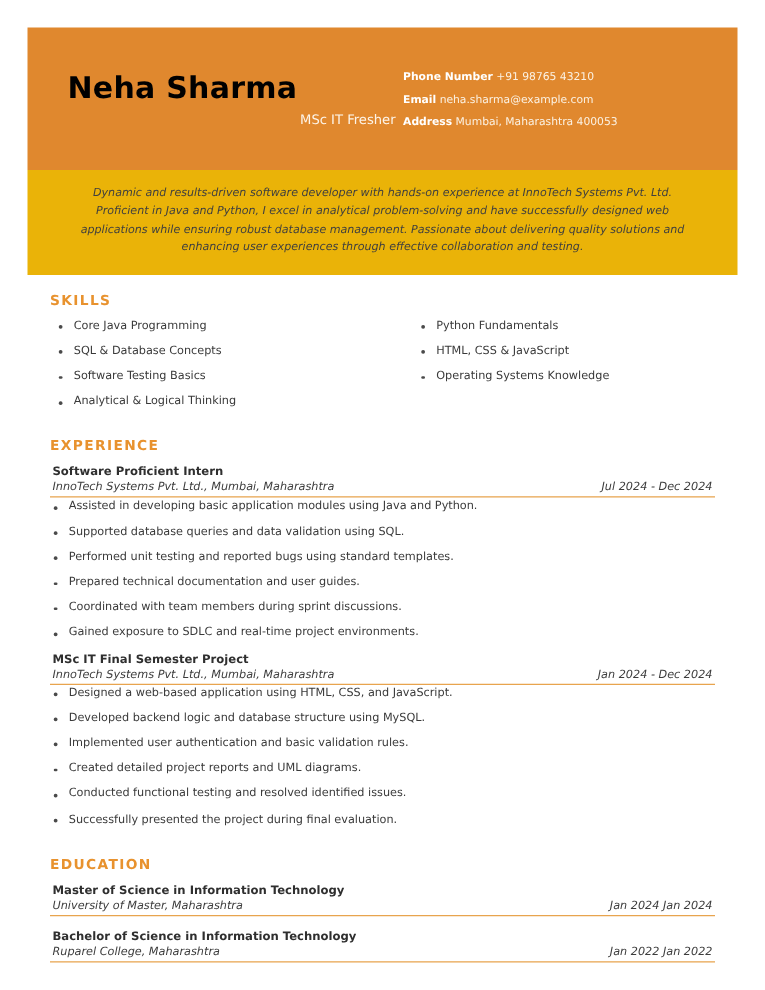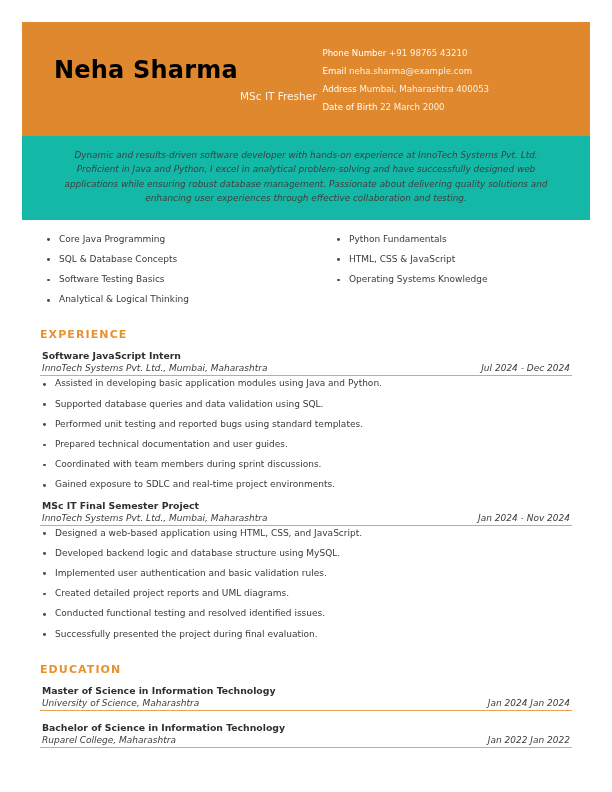--- a/index.html
+++ b/index.html
@@ -65,29 +65,29 @@
   }
   .contact-row {
     color: #fdf6ec;
     font-size: 8.6px;
     line-height: 1.45;
     margin-bottom: 5.5px;
     white-space: nowrap;
   }
   .contact-row:last-child { margin-bottom: 0; }
   .contact-label {
-    font-weight: normal;
+    font-weight: bold;
     color: #ffffff;
     margin-top: 10px;
   }
   .contact-value { color: #fbf1e2; }
 
   
   .summary {
-    background: #14b8a6;
+    background: #eab308;
     padding: 12px 34px 14px 34px;
     box-sizing: border-box;
   }
   .summary-text {
     font-style: italic;
     font-size: 8.9px;
     line-height: 1.62;
     text-align: center;
     color: #3f3f3f;
     margin: 0;
@@ -193,34 +193,31 @@
           <span class="contact-value">+91 98765 43210</span>
         </div>
         <div class="contact-row">
           <span class="contact-label">Email</span>
           <span class="contact-value">neha.sharma@example.com</span>
         </div>
         <div class="contact-row">
           <span class="contact-label">Address</span>
           <span class="contact-value">Mumbai, Maharashtra 400053</span>
         </div>
-        <div class="contact-row">
-          <span class="contact-label">Date of Birth</span>
-          <span class="contact-value">22 March 2000</span>
-        </div>
       </div>
     </div>
 
     <div class="summary">
       <p class="summary-text">Dynamic and results-driven software developer with hands-on experience at InnoTech Systems Pvt. Ltd. Proficient in Java and Python, I excel in analytical problem-solving and have successfully designed web applications while ensuring robust database management. Passionate about delivering quality solutions and enhancing user experiences through effective collaboration and testing.</p>
     </div>
 
     <div class="body">
 
       <div class="section">
+        <div class="section-title">SKILLS</div>
         <div class="skills-cols">
           <div class="skills-col left">
             <ul class="bullets">
               <li>Core Java Programming</li>
               <li>SQL &amp; Database Concepts</li>
               <li>Software Testing Basics</li>
               <li>Analytical &amp; Logical Thinking</li>
             </ul>
           </div>
           <div class="skills-col right">
@@ -230,59 +227,59 @@
               <li>Operating Systems Knowledge</li>
             </ul>
           </div>
         </div>
       </div>
 
       <div class="section">
         <div class="section-title">EXPERIENCE</div>
 
         <div class="entry">
-          <div class="entry-title">Software JavaScript Intern</div>
+          <div class="entry-title">Software Proficient Intern</div>
           <div class="entry-meta">
             <span class="entry-org">InnoTech Systems Pvt. Ltd., Mumbai, Maharashtra</span>
             <span class="entry-date">Jul 2024 - Dec 2024</span>
           </div>
           <ul class="bullets entry-bullets">
             <li>Assisted in developing basic application modules using Java and Python.</li>
             <li>Supported database queries and data validation using SQL.</li>
             <li>Performed unit testing and reported bugs using standard templates.</li>
             <li>Prepared technical documentation and user guides.</li>
             <li>Coordinated with team members during sprint discussions.</li>
             <li>Gained exposure to SDLC and real-time project environments.</li>
           </ul>
         </div>
 
         <div class="entry">
           <div class="entry-title">MSc IT Final Semester Project</div>
           <div class="entry-meta">
             <span class="entry-org">InnoTech Systems Pvt. Ltd., Mumbai, Maharashtra</span>
-            <span class="entry-date">Jan 2024 - Nov 2024</span>
+            <span class="entry-date">Jan 2024 - Dec 2024</span>
           </div>
           <ul class="bullets entry-bullets">
             <li>Designed a web-based application using HTML, CSS, and JavaScript.</li>
             <li>Developed backend logic and database structure using MySQL.</li>
             <li>Implemented user authentication and basic validation rules.</li>
             <li>Created detailed project reports and UML diagrams.</li>
             <li>Conducted functional testing and resolved identified issues.</li>
             <li>Successfully presented the project during final evaluation.</li>
           </ul>
         </div>
       </div>
 
       <div class="section">
         <div class="section-title">EDUCATION</div>
 
         <div class="entry edu-entry">
           <div class="entry-title">Master of Science in Information Technology</div>
           <div class="entry-meta">
-            <span class="entry-org">University of Science, Maharashtra</span>
+            <span class="entry-org">University of Master, Maharashtra</span>
             <span class="entry-date">Jan 2024 Jan 2024</span>
           </div>
         </div>
 
         <div class="entry edu-entry">
           <div class="entry-title">Bachelor of Science in Information Technology</div>
           <div class="entry-meta">
             <span class="entry-org">Ruparel College, Maharashtra</span>
             <span class="entry-date">Jan 2022 Jan 2022</span>
           </div>

